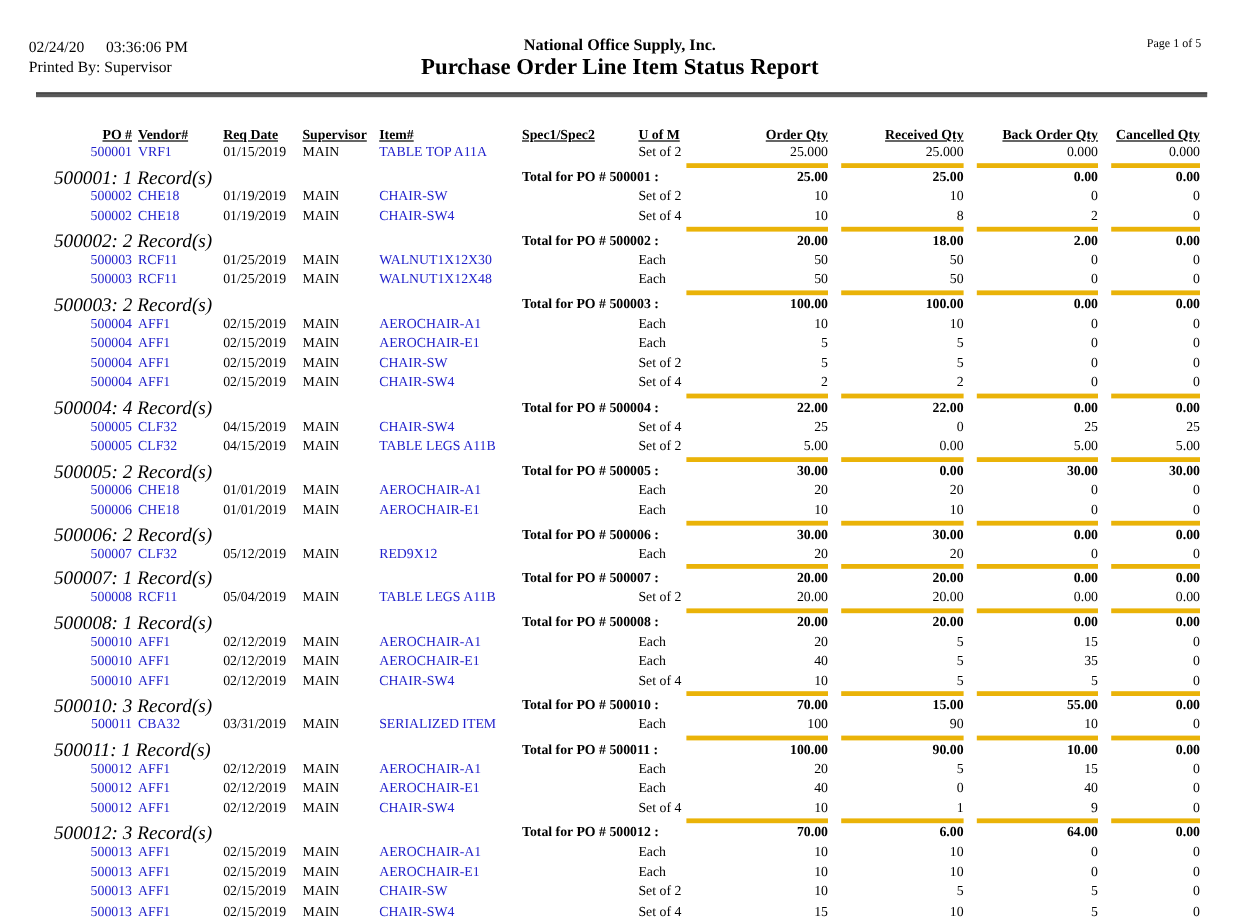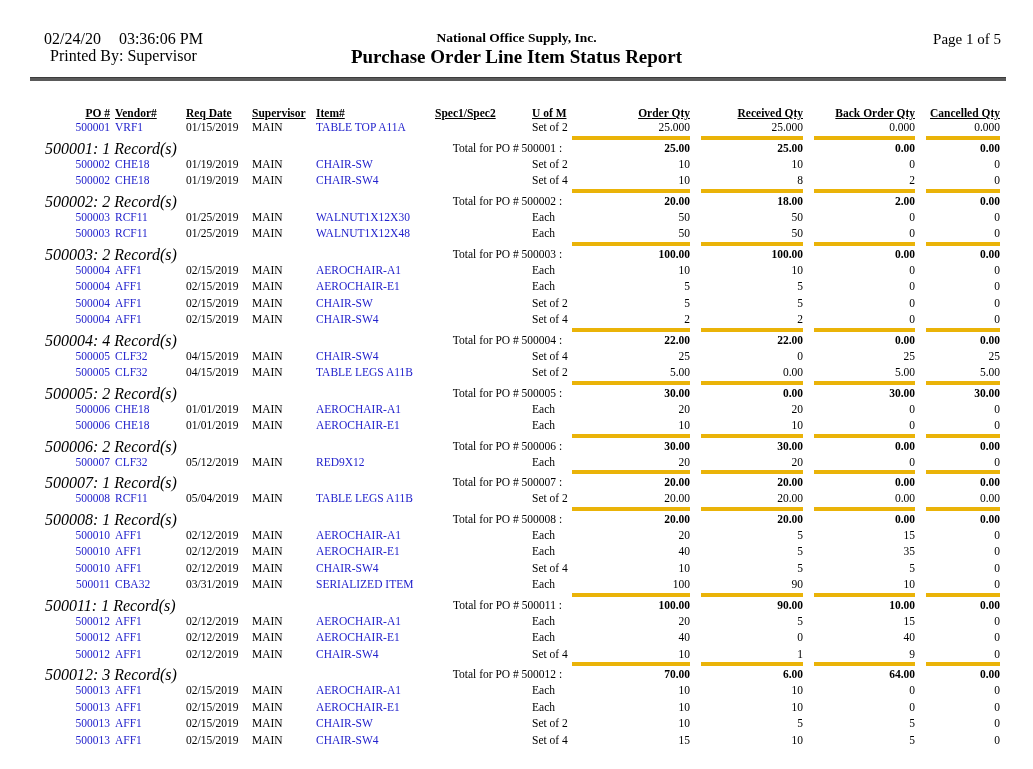--- a/index.html
+++ b/index.html
@@ -7,26 +7,26 @@
     background: #ffffff;
     width: 1033px; height: 769px;
     overflow: hidden;
     font-family: "Liberation Serif", "DejaVu Serif", serif;
     color: #000000;
   }
   .page { position: relative; width: 1033px; height: 769px; }
 
   
   .rpt-header { position: relative; height: 77px; }
-  .hdr-left  { position: absolute; left: 44px; top: 30px; font-size: 16px; line-height: 17px; text-align: center; }
+  .hdr-left  { position: absolute; left: 24px; top: 30px; font-size: 13px; line-height: 17px; }
   .hdr-left .dt-row span.time { margin-left: 18px; }
   .hdr-center{ position: absolute; left: 0; right: 0; top: 30px; text-align: center; }
   .company   { font-size: 13.5px; font-weight: bold; line-height: 16px; }
   .rpt-title { font-size: 19px;  font-weight: bold; line-height: 22px; }
-  .hdr-right { position: absolute; right: 32px; top: 31px; font-size: 15px; }
+  .hdr-right { position: absolute; right: 32px; top: 31px; font-size: 10px; }
   .hdr-rule  { position: absolute; left: 30px; right: 27px; top: 77px; height: 3px; background: #5a5a5a; border-top: 1px solid #3c3c3c; }
 
   
   table.report {
     border-collapse: collapse;
     table-layout: fixed;
     margin-left: 35px;
     margin-top: 22px;
     width: 972px;
     font-size: 11.5px;
@@ -48,21 +48,21 @@
   .c6 { padding-left: 2px; }
   .c7, .c8, .c9, .c10 { text-align: right; padding-right: 7px; }
   thead th.c7, thead th.c8, thead th.c9, thead th.c10 { padding-right: 7px; }
 
   
   tr.detail-row td.c0, tr.detail-row td.c1, tr.detail-row td.c4 { color: #2222cc; cursor: pointer; }
 
   
   tr.total-row td { height: 16.5px; line-height: 15px; }
   td.rec-count { font-style: italic; padding-left: 10px; font-size: 16px; }
-  td.total-label { font-weight: normal; text-align: center; padding-right: 30px; }
+  td.total-label { font-weight: bold; text-align: left; padding-right: 30px; }
   td.total-val { text-align: right; padding-right: 7px; font-weight: bold; }
   td.total-val .tline { border-top: 4px solid #eab308; margin-left: 4px; padding-top: 1px; }
   td.total-val .tline.wide { margin-left: -38px; }
 </style>
 </head>
 <body>
 
 <div class="page">
 
   <div class="rpt-header">
@@ -468,20 +468,36 @@
           <td class="c2">02/12/2019</td>
           <td class="c3">MAIN</td>
           <td class="c4">CHAIR-SW4</td>
           <td class="c5"></td>
           <td class="c6">Set of 4</td>
           <td class="c7">10</td>
           <td class="c8">5</td>
           <td class="c9">5</td>
           <td class="c10">0</td>
         </tr>
+        <tr class="total-row">
+          <td class="rec-count" colspan="5">500010: 3 Record(s)</td>
+          <td class="total-label" colspan="2">Total for PO # 500010 :</td>
+          <td class="total-val c7">
+            <div class="tline wide">70.00</div>
+          </td>
+          <td class="total-val c8">
+            <div class="tline">15.00</div>
+          </td>
+          <td class="total-val c9">
+            <div class="tline">55.00</div>
+          </td>
+          <td class="total-val c10">
+            <div class="tline">0.00</div>
+          </td>
+        </tr>
         <tr class="detail-row">
           <td class="c0">500011</td>
           <td class="c1">CBA32</td>
           <td class="c2">03/31/2019</td>
           <td class="c3">MAIN</td>
           <td class="c4">SERIALIZED ITEM</td>
           <td class="c5"></td>
           <td class="c6">Each</td>
           <td class="c7">100</td>
           <td class="c8">90</td>

